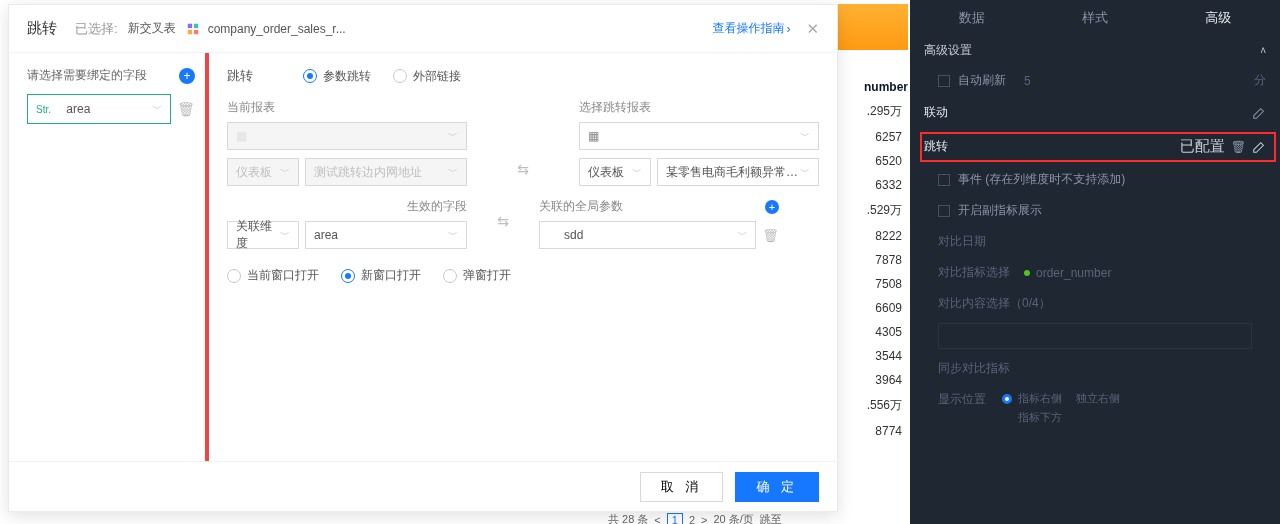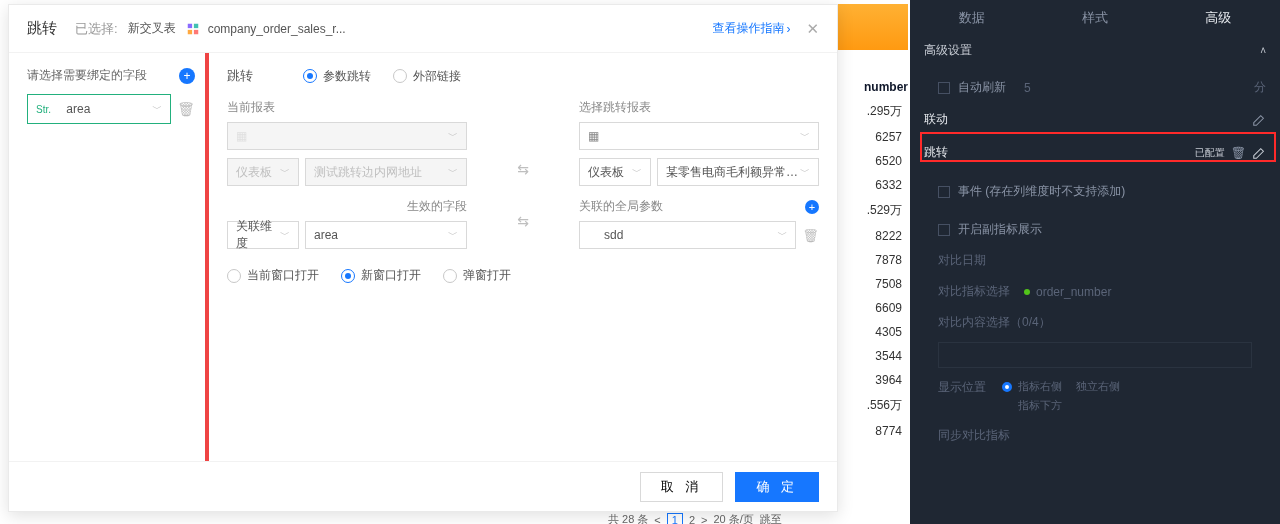--- a/index.html
+++ b/index.html
@@ -4,21 +4,21 @@
   <style>
     * { box-sizing: border-box; margin: 0; padding: 0; font-family: "Microsoft YaHei", Arial, sans-serif; }
     body { width: 1280px; height: 524px; position: relative; background: #fff; overflow: hidden; }
     
     
     .right-panel { position: absolute; right: 0; top: 0; width: 370px; height: 524px; background: #1f2733; color: #8a94a6; font-size: 12px; }
     .rp-tabs { display: flex; height: 36px; }
     .rp-tab { flex: 1; text-align: center; font-size: 13px; color: #8a94a6; line-height: 36px; cursor: pointer; }
     .rp-tab.active { color: #e6e9ee; }
     .rp-section-title { padding: 6px 14px; font-size: 12px; color: #c7ccd4; display: flex; align-items: center; gap: 4px; justify-content: space-between; }
-    .rp-row { display: flex; align-items: center; padding: 7px 14px; font-size: 12px; color: #8a94a6; margin-top: 7px; }
+    .rp-row { display: flex; align-items: center; padding: 7px 14px; font-size: 12px; color: #8a94a6; }
     .rp-row.indent { padding-left: 28px; }
     .rp-checkbox { width: 12px; height: 12px; border: 1px solid #465063; margin-right: 8px; flex-shrink: 0; }
     .rp-label { flex: 0 0 auto; }
     .rp-value { margin-left: auto; font-size: 12px; color: #5a6478; }
     .rp-highlight { position: absolute; left: 920px; right: 4px; top: 132px; height: 30px; border: 2px solid #ff2a2a; }
     .rp-link-row { display: flex; align-items: center; padding: 8px 14px; color: #e6e9ee; font-size: 12px; justify-content: space-between; }
     .rp-edit { width: 14px; height: 14px; color: #8a94a6; }
     .rp-sub { padding: 7px 14px 7px 28px; font-size: 12px; color: #5a6478; }
     .rp-sub .dot { width: 6px; height: 6px; background: #52c41a; border-radius: 50%; display: inline-block; margin-right: 6px; }
     .rp-radio-dot { width: 10px; height: 10px; border-radius: 50%; border: 3px solid #1677ff; background: #fff; display: inline-block; margin-right: 6px; flex-shrink: 0; }
@@ -100,21 +100,21 @@
     <span>联动</span>
     <span class="rp-edit">
       <svg viewBox="0 0 16 16" fill="none" stroke="#8a94a6" stroke-width="1.2">
           <path d="M2 11l8-8 3 3-8 8H2v-3z"></path>
         </svg>
     </span>
   </div>
   <div class="rp-link-row" style="color:#e6e9ee;">
     <span>跳转</span>
     <span style="display:flex;align-items:center;gap:6px;">
-      <span style="color:#c7ccd4;font-size:10px;">已配置</span>
+      <span style="color:#c7ccd4;font-size:15px;">已配置</span>
       <span style="color:#8a94a6;">🗑</span>
       <span class="rp-edit">
         <svg viewBox="0 0 16 16" fill="none" stroke="#c7ccd4" stroke-width="1.2">
             <path d="M2 11l8-8 3 3-8 8H2v-3z"></path>
           </svg>
       </span>
     </span>
   </div>
   <div class="rp-row indent">
     <span class="rp-checkbox"></span>
@@ -127,32 +127,32 @@
   <div class="rp-sub">对比日期</div>
   <div class="rp-sub" style="display:flex;align-items:center;">
     <span>对比指标选择</span>
     <span style="margin-left:14px;display:flex;align-items:center;">
       <span class="dot"></span>
       <span>order_number</span>
     </span>
   </div>
   <div class="rp-sub">对比内容选择（0/4）</div>
   <div style="margin:4px 28px;height:26px;border:1px solid #2a3340;"></div>
+  <div class="rp-sub">同步对比指标</div>
   <div class="rp-sub" style="display:flex;">
     <span style="width:60px;">显示位置</span>
     <div class="rp-legend">
       <span style="display:flex;align-items:center;">
           <span class="rp-radio-dot"></span>
           <span>指标右侧</span>
         </span>
       <span>独立右侧</span>
       <span style="width:100%;padding-left:16px;">指标下方</span>
     </div>
   </div>
-  <div class="rp-sub">同步对比指标</div>
 </div>
 <div class="rp-highlight"></div>
 
 <div class="bg-table">
   <div class="bg-h">number</div>
   <div class="bg-c">.295万</div>
   <div class="bg-c">6257</div>
   <div class="bg-c">6520</div>
   <div class="bg-c">6332</div>
   <div class="bg-c">.529万</div>
@@ -275,21 +275,21 @@
               <span class="arr">﹀</span>
             </div>
             <div class="sel">
               <span style="white-space:nowrap;overflow:hidden;text-overflow:ellipsis;">某零售电商毛利额异常下滑</span>
               <span class="arr">﹀</span>
             </div>
           </div>
         </div>
       </div>
 
-      <div class="two-col" style="margin-top:10px;">
+      <div class="two-col" style="margin-top:10px;gap:20px;">
         <div class="col-b">
           <div class="lbl">
               <span></span>
               <span>生效的字段</span>
             </div>
           <div class="sel2">
             <div class="sel">
               <span>关联维度</span>
               <span class="arr">﹀</span>
             </div>

